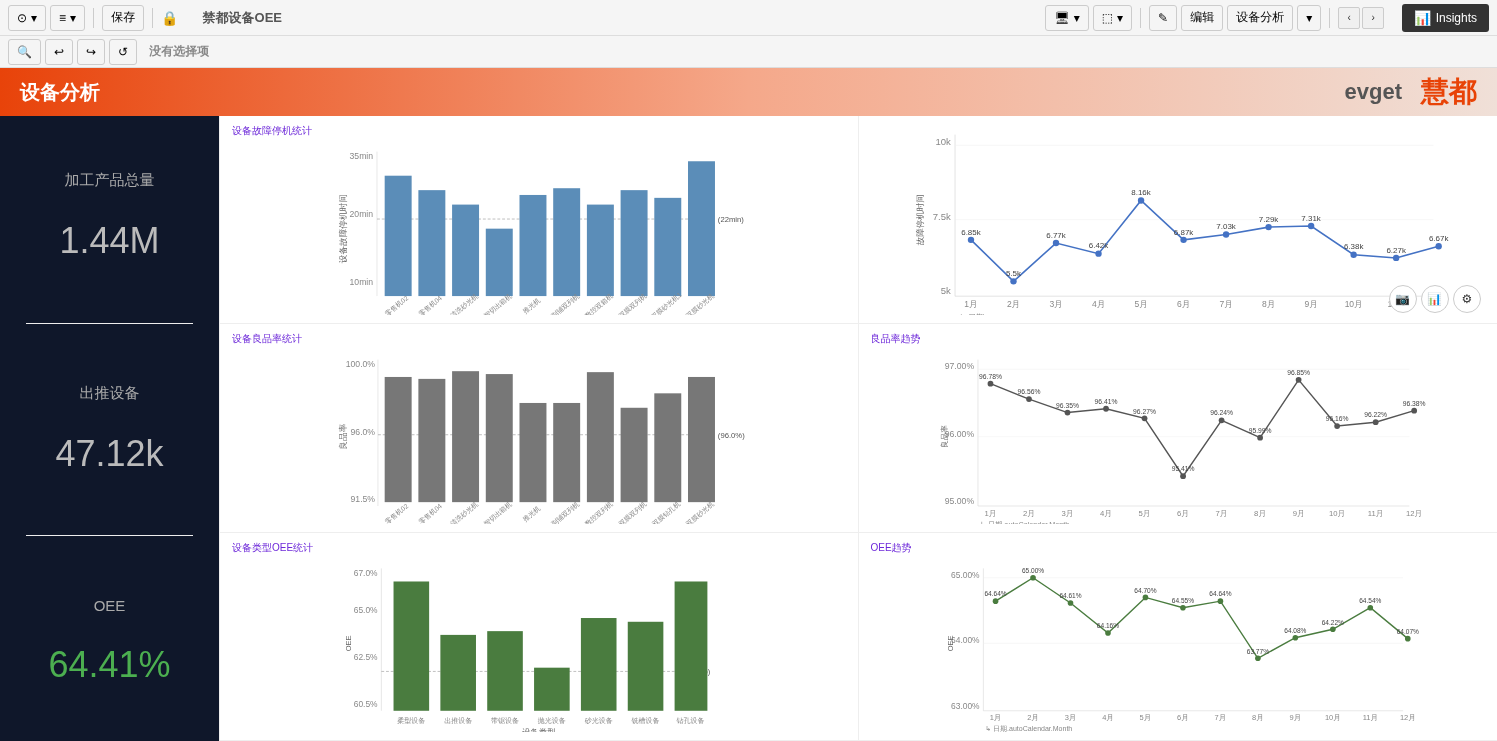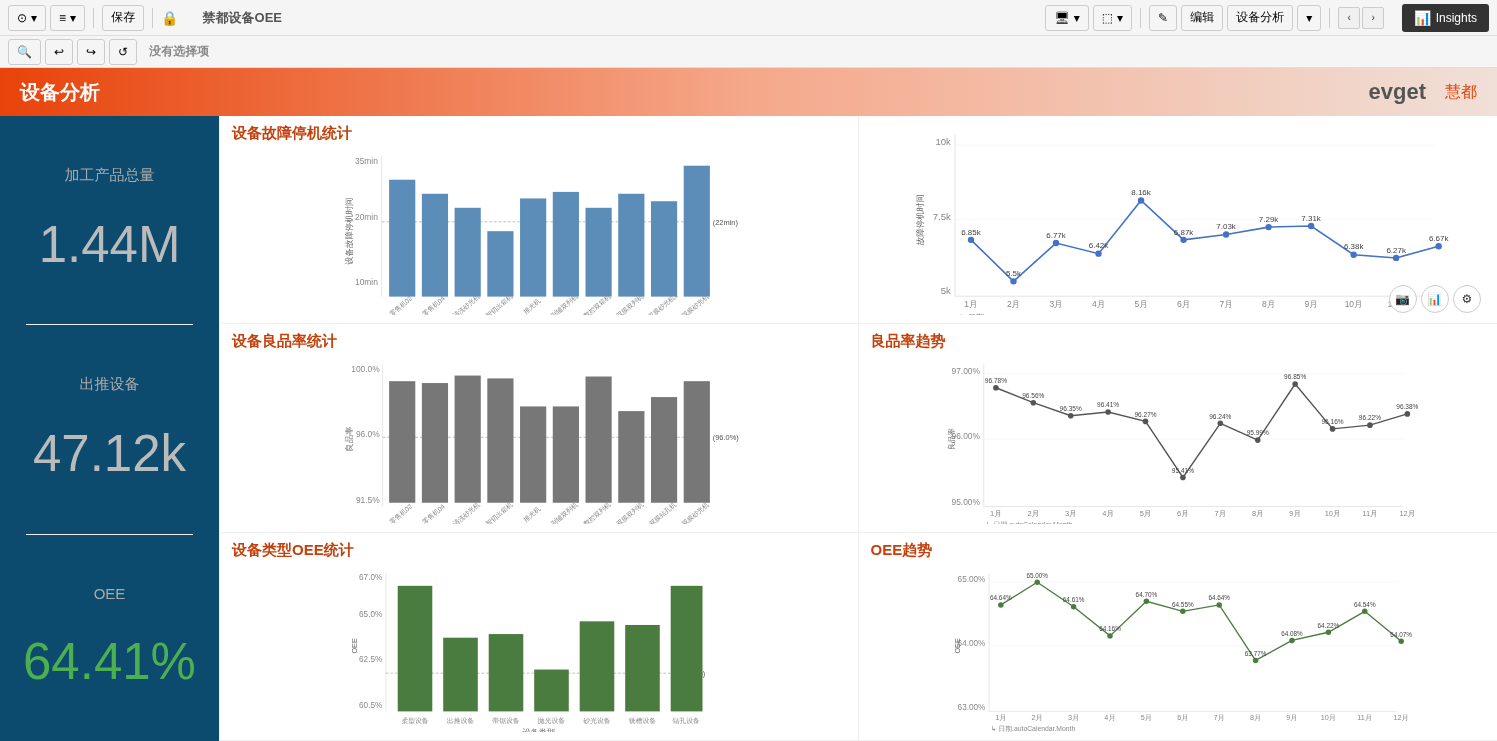--- a/index.html
+++ b/index.html
@@ -60,44 +60,44 @@
     .header-bar {
       height: 48px;
       background: linear-gradient(to right, #e8430a, #f5a88a, #f0e0d8);
       display: flex;
       align-items: center;
       padding: 0 20px;
     }
     .header-bar-title { font-size: 20px; font-weight: bold; color: white; }
     .header-logo { margin-left: auto; display: flex; align-items: center; gap: 19px; }
     .logo-text { font-size: 22px; font-weight: bold; color: #555; }
-    .logo-brand { font-size: 16px; font-weight: normal; color: #e84307; }
+    .logo-brand { font-size: 28px; font-weight: bold; color: #e84307; }
 
     
     .main-content {
       display: flex;
       height: calc(741px - 36px - 32px - 48px);
       background: white;
       overflow: hidden;
     }
 
     
     .left-panel {
       width: 220px;
       min-width: 220px;
-      background: #0c4a6e;
+      background: #0f172a;
       display: flex;
       flex-direction: column;
       justify-content: space-around;
       padding: 20px 6px;
       border-right: 1px solid #eee;
     }
     .stat-block { text-align: center; padding: 10px 0; }
     .stat-label { font-size: 15px; color: #aaa; margin-bottom: 8px; }
-    .stat-value { font-size: 51px; font-weight: 300; color: #bbb; margin-top: 30px; }
+    .stat-value { font-size: 36px; font-weight: 300; color: #bbb; margin-top: 30px; }
     .stat-value.green { color: #4CAF50; }
     .stat-divider { height: 1px; background: #eee; margin: 0 20px; }
 
     
     .charts-area {
       flex: 1;
       display: grid;
       grid-template-columns: 1fr 1fr;
       grid-template-rows: 1fr 1fr 1fr;
       gap: 0;
@@ -105,21 +105,21 @@
     }
     .chart-cell {
       padding: 8px 12px;
       border-right: 1px solid #eee;
       border-bottom: 1px solid #eee;
       display: flex;
       flex-direction: column;
       overflow: hidden;
     }
     .chart-cell:nth-child(even) { border-right: none; }
-    .chart-title { font-size: 15px; font-weight: bold; color: #c2410c; margin-bottom: 4px; }
+    .chart-title { font-size: 10px; font-weight: normal; color: #6d28d9; margin-bottom: 4px; }
     .chart-container { flex: 1; position: relative; overflow: hidden; }
 
     
     svg { width: 100%; height: 100%; }
 
     .nav-arrows { display: flex; gap: 2px; }
     .nav-arrow { width: 22px; height: 22px; background: #f0f0f0; border: 1px solid #ccc; border-radius: 2px; display: flex; align-items: center; justify-content: center; cursor: pointer; font-size: 10px; }
     .icon-btn { width: 28px; height: 28px; border: 1px solid #ccc; border-radius: 50%; display: flex; align-items: center; justify-content: center; cursor: pointer; background: white; font-size: 12px; }
   </style>
 </head>

